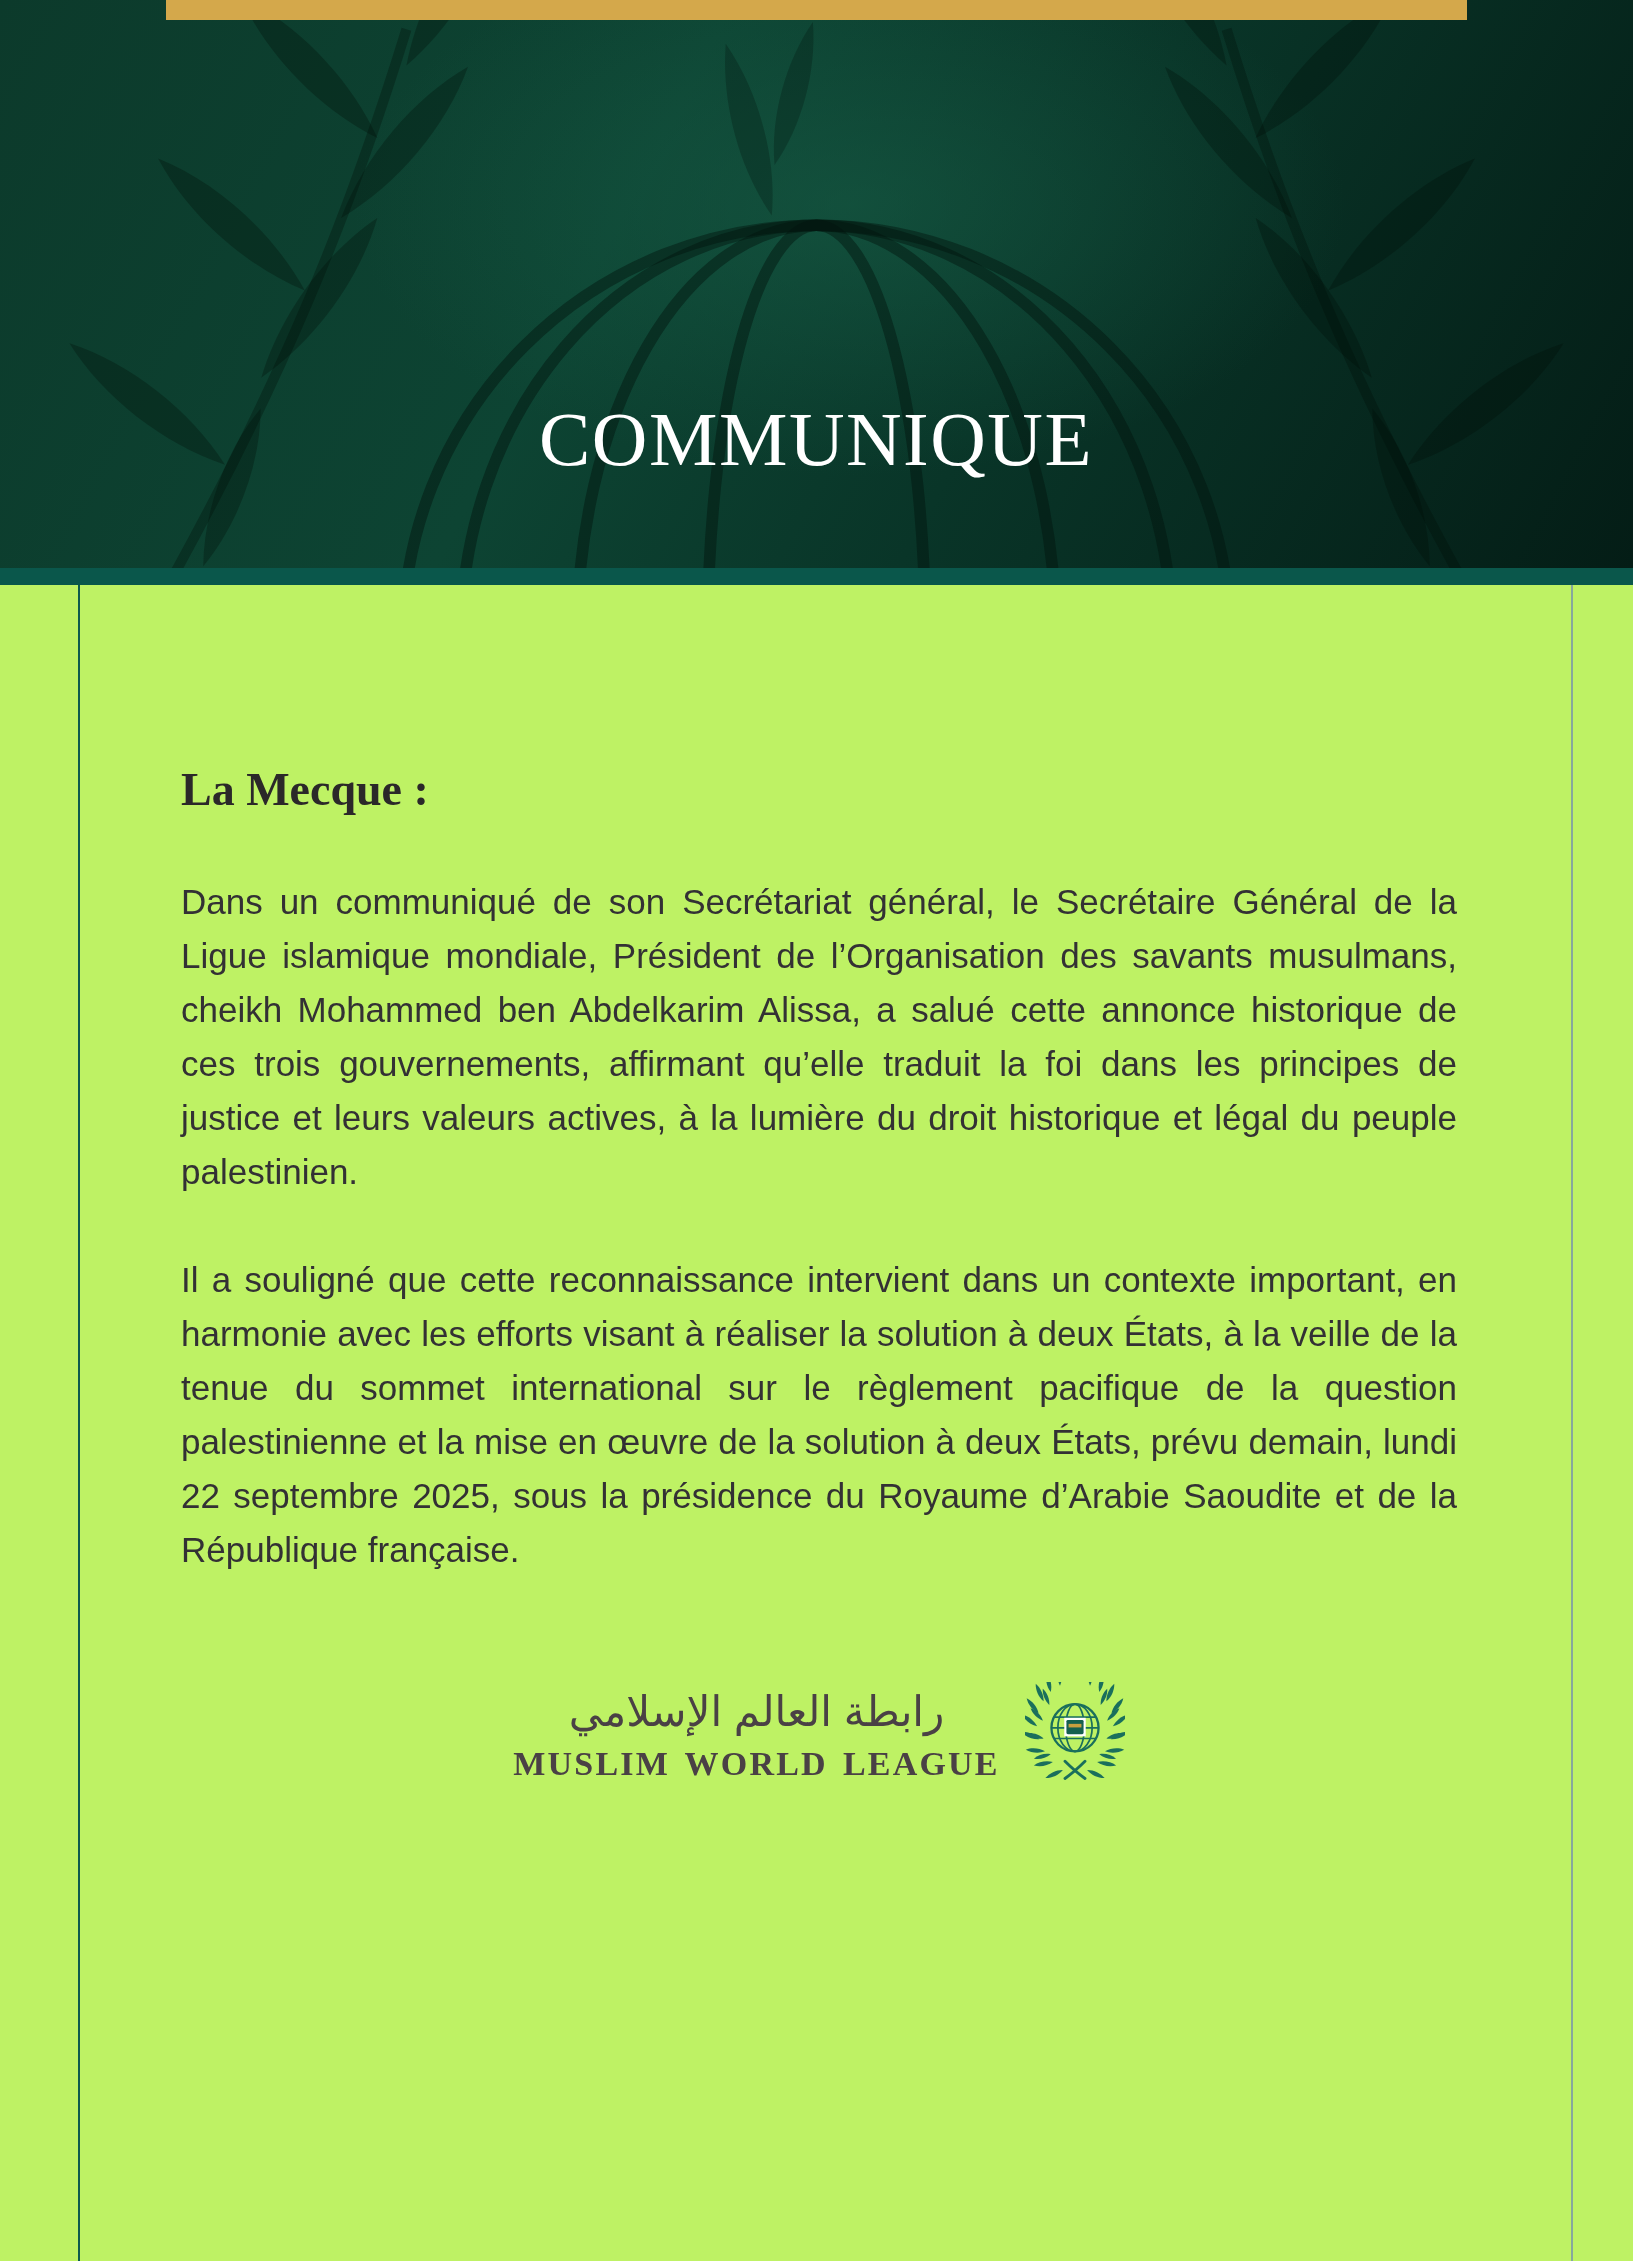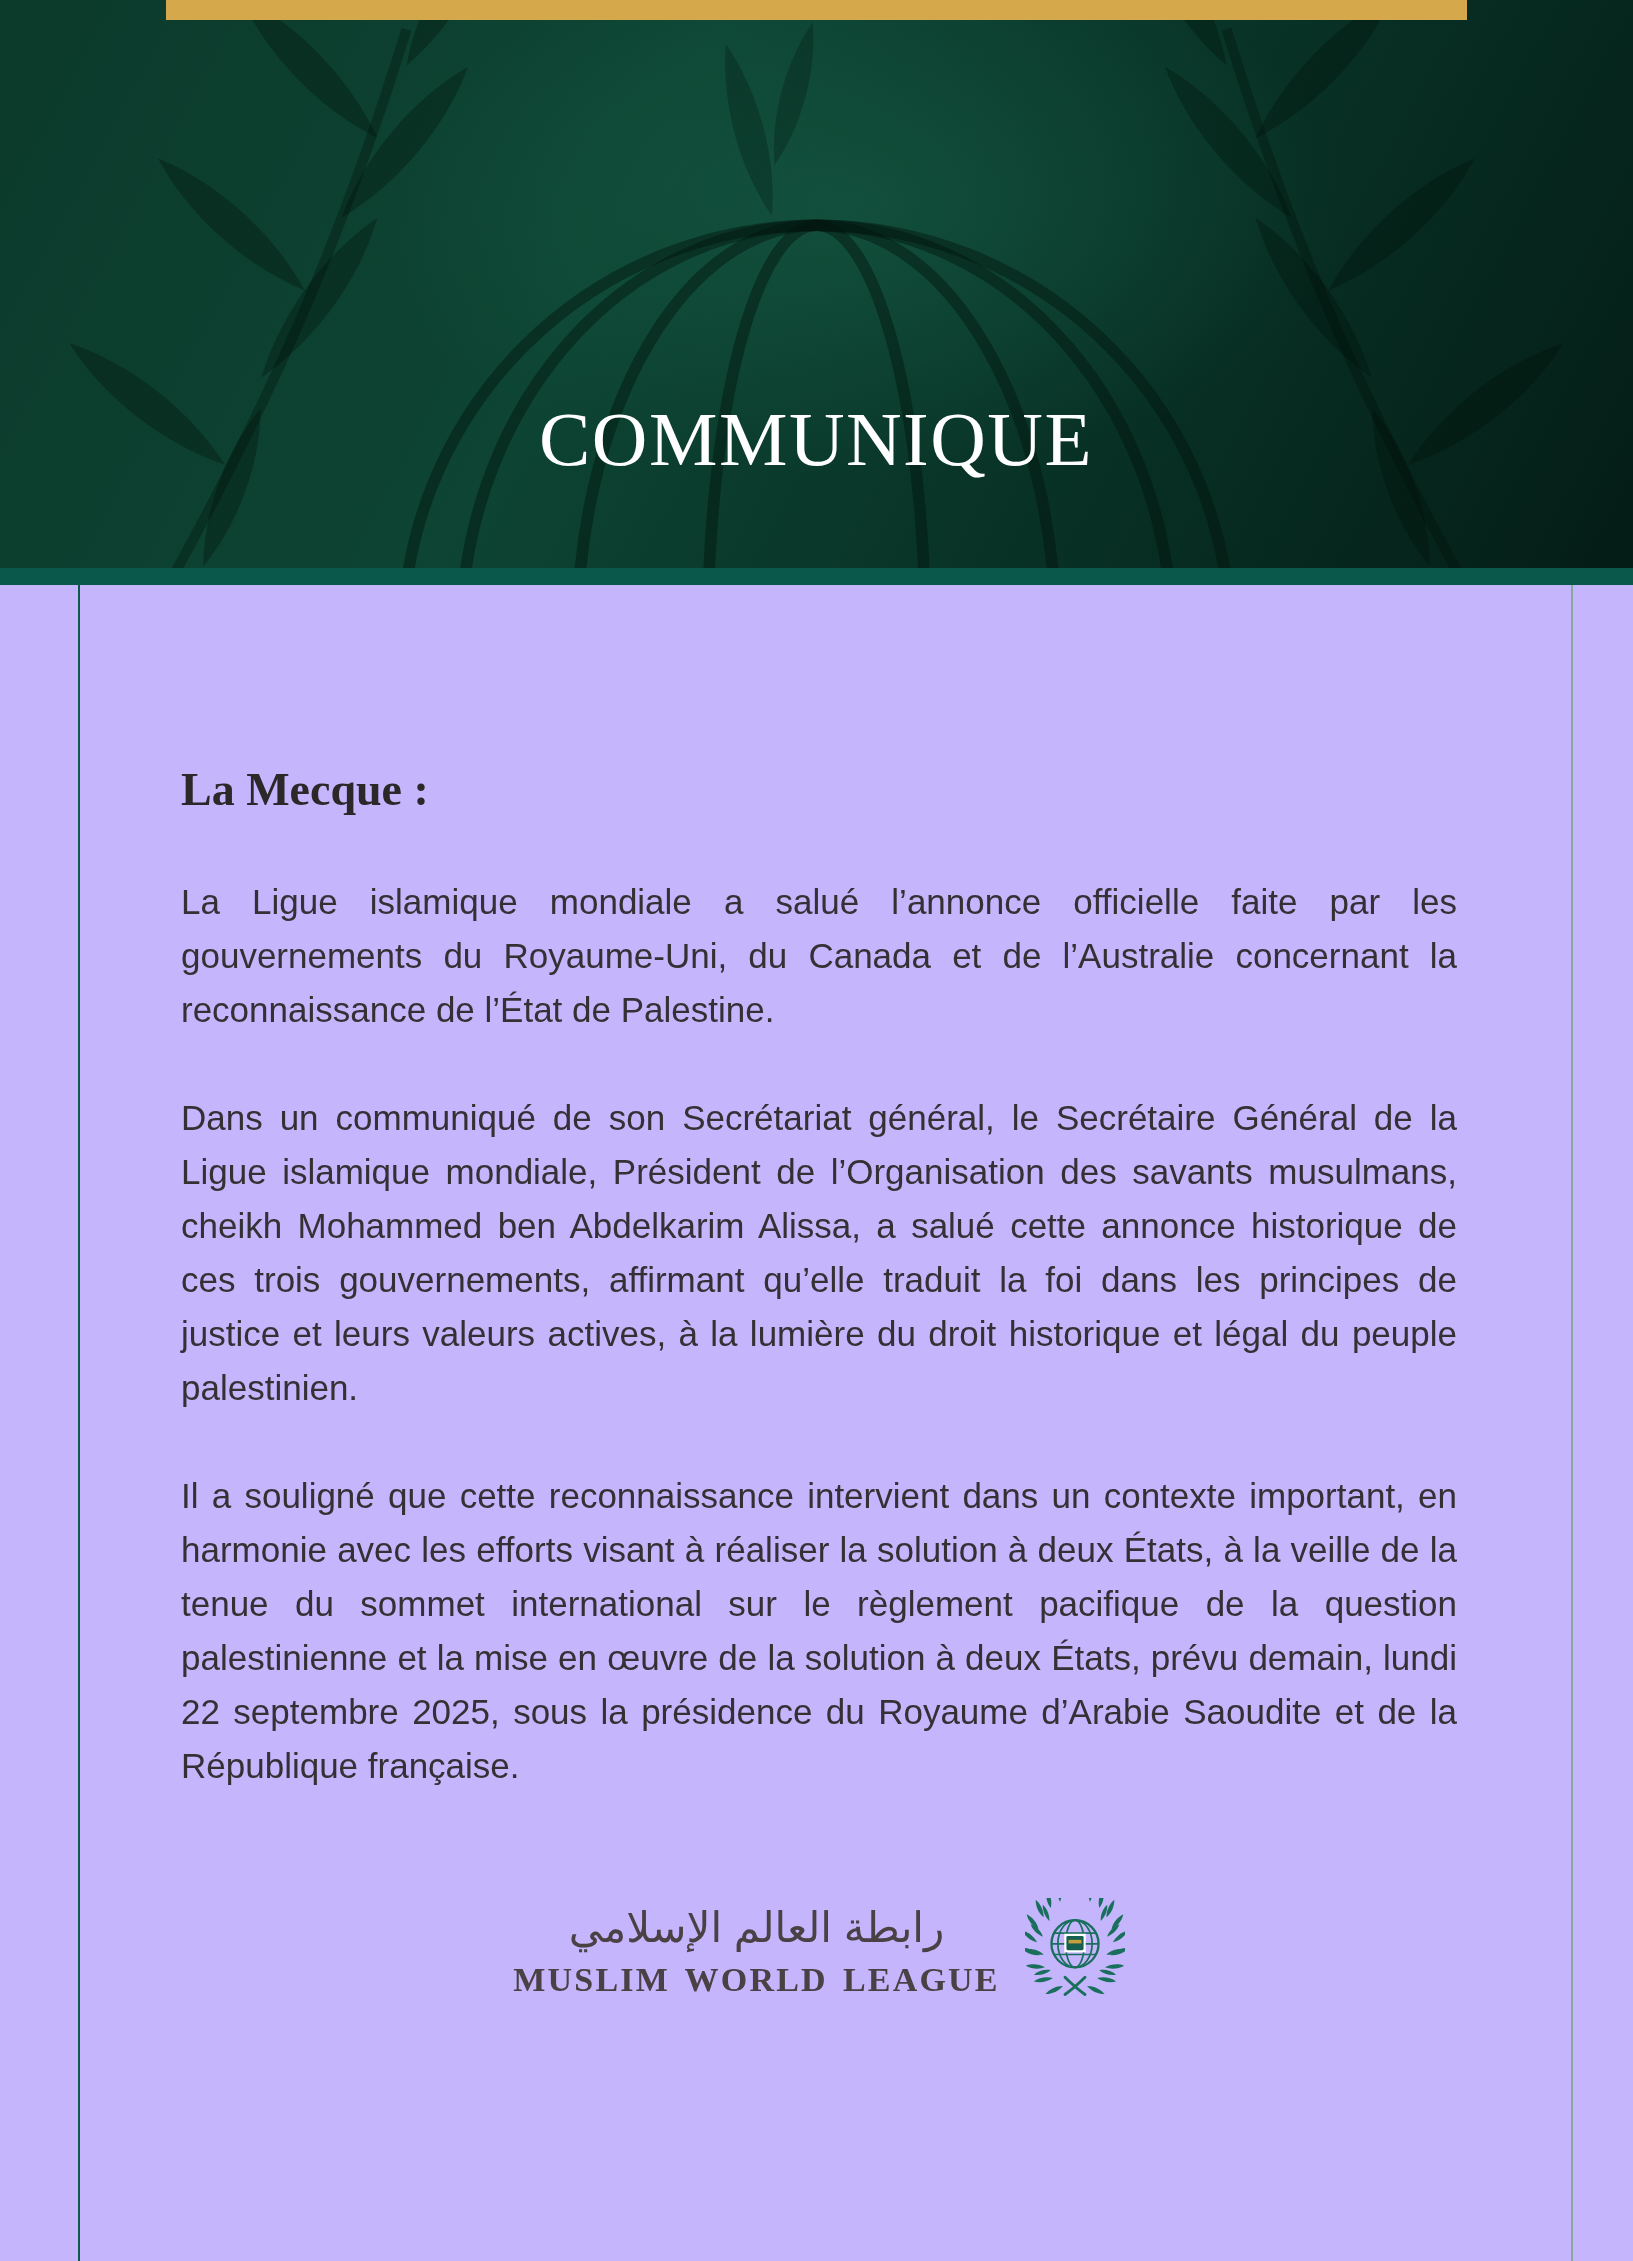--- a/index.html
+++ b/index.html
@@ -17,21 +17,21 @@
   .goldbar{position:absolute;left:166px;top:0;width:1301px;height:19.6px;background:#d4a84b;}
   .deco{position:absolute;left:0;top:0;width:1633px;height:568px;}
   .hero-title{
     position:absolute;left:0;right:1px;top:401px;margin:0;text-align:center;
     font-family:"Liberation Serif",serif;font-weight:400;font-size:77px;line-height:1;
     letter-spacing:1.5px;color:#ffffff;
   }
   
   .band{height:17.4px;background:#0a574b;}
   
-  .content{position:relative;height:1676px;background:#c4b5fd;}
+  .content{position:relative;height:1676px;background:#bef264;}
   .rule-left{position:absolute;left:78px;top:0;bottom:0;width:2.2px;background:#0d5a4d;}
   .rule-right{position:absolute;left:1571px;top:0;bottom:0;width:1.5px;background:#86a89d;}
   .inner{padding:178px 176px 0 181px;}
   .dateline{
     font-family:"Liberation Serif",serif;font-weight:700;font-size:46px;line-height:54px;
     color:#2b2829;margin:0 0 58px 0;
   }
   .body-par{
     font-size:35px;line-height:54px;color:#333134;text-align:justify;margin:0 0 54px 0;
   }
@@ -92,21 +92,20 @@
 
   <div class="band"></div>
 
   <main class="content">
     <div class="rule-left"></div>
     <div class="rule-right"></div>
 
     <div class="inner">
       <h2 class="dateline">La Mecque :</h2>
 
-      <p class="body-par">La Ligue islamique mondiale a salué l’annonce officielle faite par les gouvernements du Royaume-Uni, du Canada et de l’Australie concernant la reconnaissance de l’État de Palestine.</p>
       <p class="body-par">Dans un communiqué de son Secrétariat général, le Secrétaire Général de la Ligue islamique mondiale, Président de l’Organisation des savants musulmans, cheikh Mohammed ben Abdelkarim Alissa, a salué cette annonce historique de ces trois gouvernements, affirmant qu’elle traduit la foi dans les principes de justice et leurs valeurs actives, à la lumière du droit historique et légal du peuple palestinien.</p>
       <p class="body-par">Il a souligné que cette reconnaissance intervient dans un contexte important, en harmonie avec les efforts visant à réaliser la solution à deux États, à la veille de la tenue du sommet international sur le règlement pacifique de la question palestinienne et la mise en œuvre de la solution à deux États, prévu demain, lundi 22 septembre 2025, sous la présidence du Royaume d’Arabie Saoudite et de la République française.</p>
 
       <div class="logo-row">
         <div class="logo-text">
           <div class="logo-arabic">رابطة العالم الإسلامي</div>
           <div class="logo-wordmark">MUSLIM WORLD LEAGUE</div>
         </div>
         <svg class="wreath" viewBox="0 0 140 140" aria-hidden="true">
           <defs>

